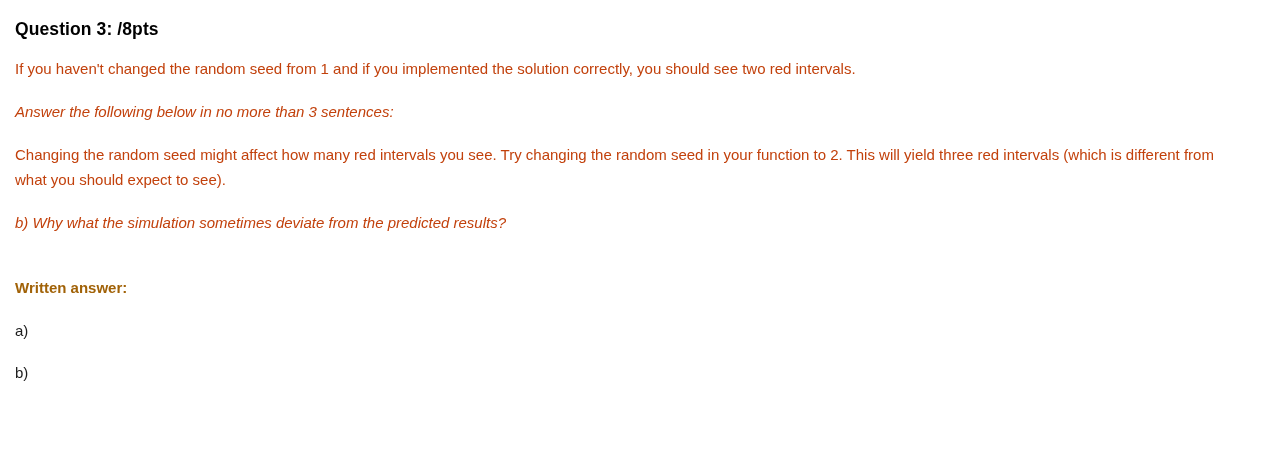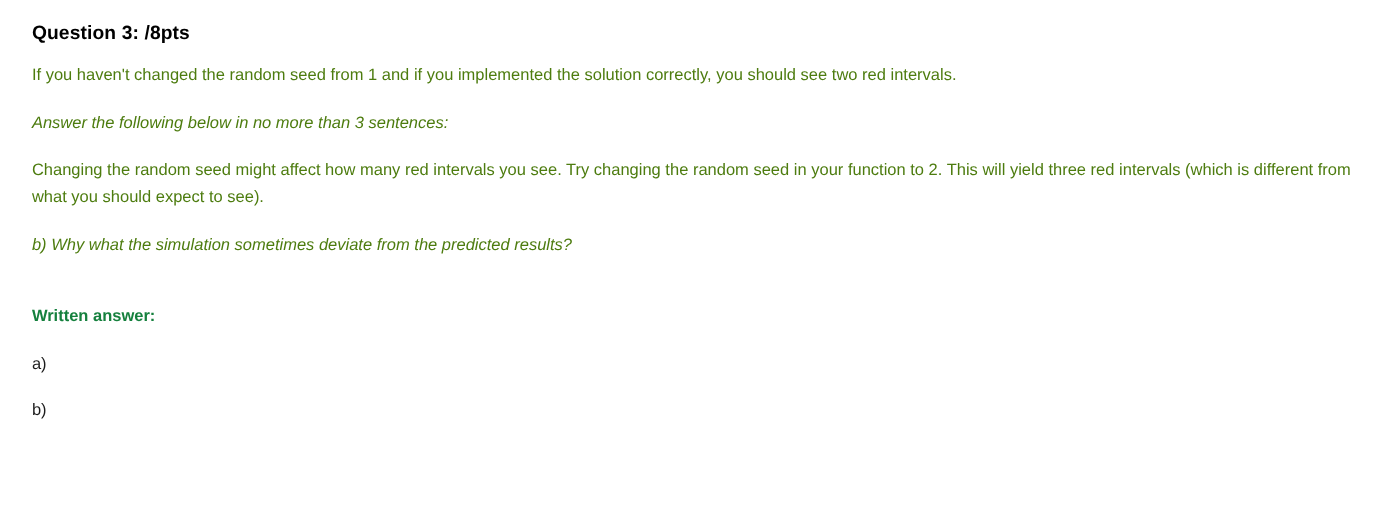--- a/index.html
+++ b/index.html
@@ -13,53 +13,53 @@
     height: 459px;
     overflow: hidden;
     font-family: "Liberation Sans", sans-serif;
     color: #1a1a1a;
     -webkit-font-smoothing: antialiased;
   }
   .page {
     box-sizing: border-box;
     width: 1273px;
     height: 459px;
-    padding: 18px 21px 0 29px;
+    padding: 18px 21px 0 15px;
     background: #ffffff;
   }
   .q-heading {
     font-size: 17.5px;
     font-weight: bold;
     line-height: 22px;
     color: #000000;
     margin: 0 0 16px 0;
     letter-spacing: 0.1px;
   }
   .para {
     font-size: 15px;
     line-height: 25px;
-    color: #4d7c0f;
+    color: #c2410c;
     margin: 0 0 18px 0;
     max-width: 1222px;
   }
   .para.tight {
     margin-bottom: 18px;
     font-style: italic;
   }
   .para.wrapped {
     margin-bottom: 18px;
   }
   .spacer-lg {
     height: 22px;
   }
   .written-label {
     font-size: 15px;
     font-weight: bold;
     line-height: 25px;
-    color: #15803d;
+    color: #a16207;
     margin: 0 0 18px 0;
   }
   .answer-stub {
     font-size: 15px;
     line-height: 25px;
     color: #1c1c1c;
     margin: 0 0 17px 0;
     min-height: 21px;
   }
 </style>

